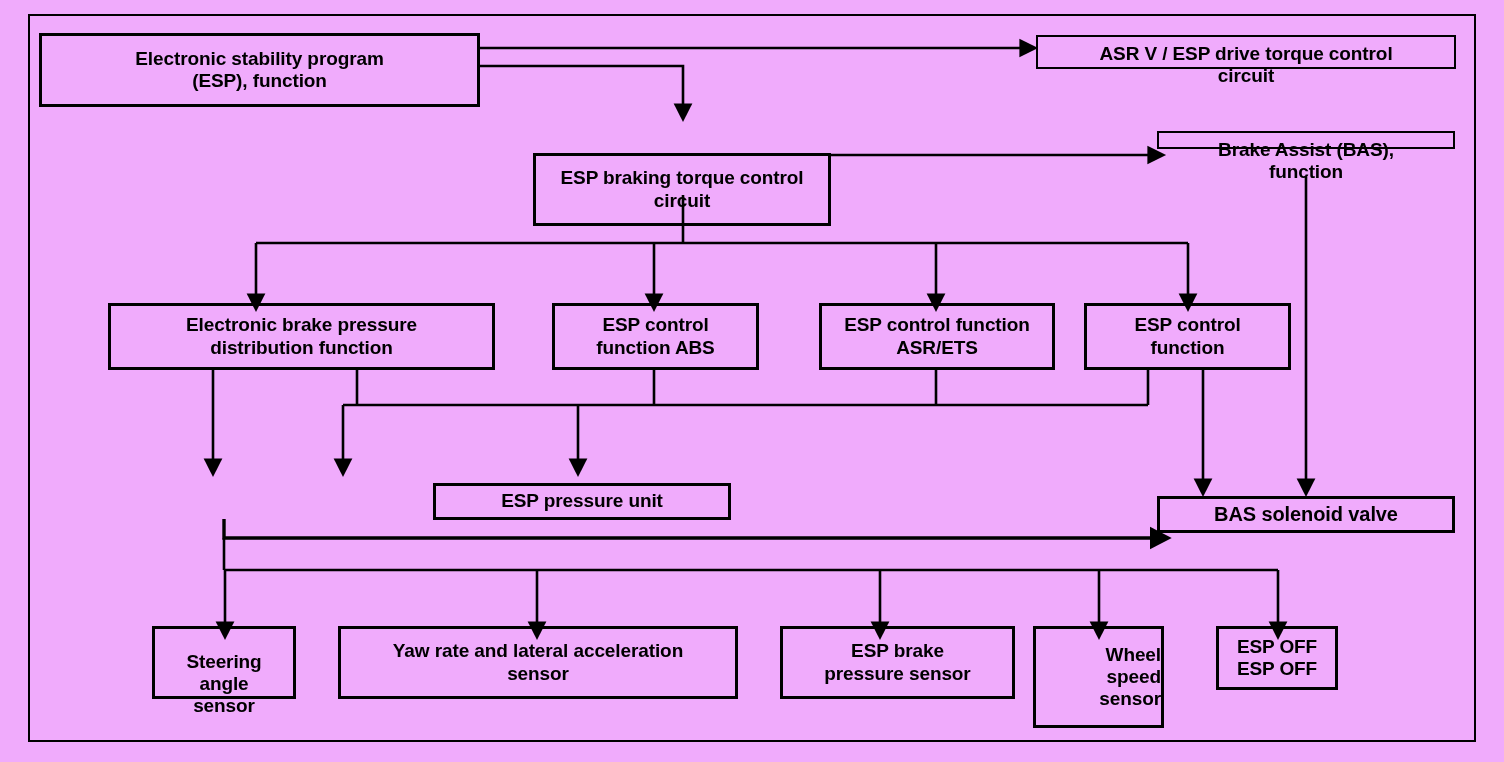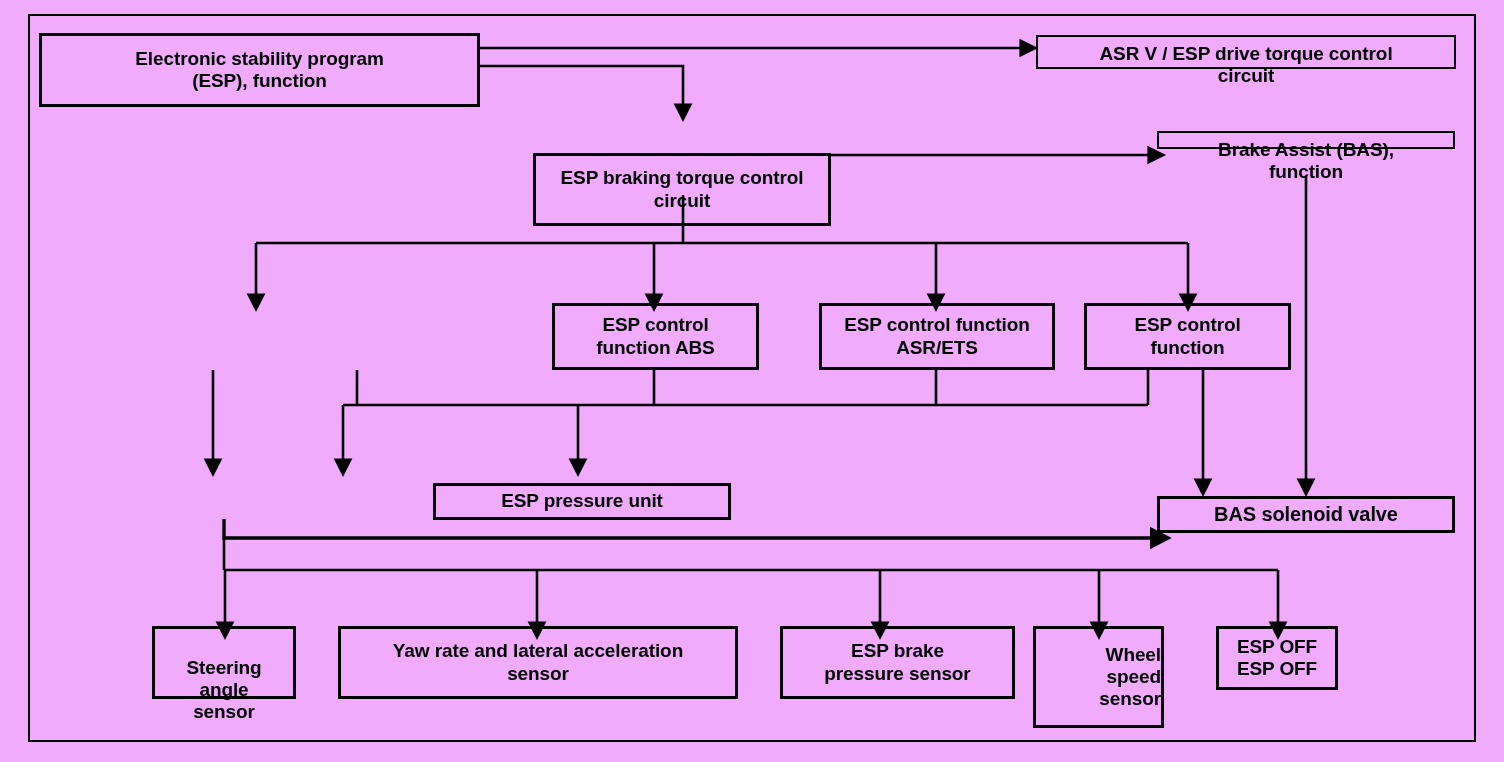--- a/index.html
+++ b/index.html
@@ -135,20 +135,24 @@
   <div class="node" style="left:533px; top:121px; width:298px; height:73px; font-size:19px;margin-top:32px;">
     <span class="lbl">ESP braking torque control
 circuit</span>
   </div>
 
   <div class="node thin spill" style="left:1157px; top:131px; width:298px; height:18px; font-size:19px;">
     <span class="lbl">Brake Assist (BAS),
 function</span>
   </div>
 
+  <div class="node" style="left:108px; top:303px; width:387px; height:67px; font-size:19px;">
+    <span class="lbl">Electronic brake pressure
+distribution function</span>
+  </div>
 
   <div class="node" style="left:552px; top:303px; width:207px; height:67px; font-size:19px;">
     <span class="lbl">ESP control
 function ABS</span>
   </div>
 
   <div class="node" style="left:819px; top:303px; width:236px; height:67px; font-size:19px;">
     <span class="lbl">ESP control function
 ASR/ETS</span>
   </div>
@@ -160,21 +164,21 @@
 
 
   <div class="node" style="left:433px; top:483px; width:298px; height:37px; font-size:19px;">
     <span class="lbl">ESP pressure unit</span>
   </div>
 
   <div class="node" style="left:1157px; top:496px; width:298px; height:37px; font-size:20px;">
     <span class="lbl">BAS solenoid valve</span>
   </div>
 
-  <div class="node spill" style="left:152px; top:626px; width:144px; height:73px; font-size:19px; padding-top:28px;">
+  <div class="node spill" style="left:152px; top:626px; width:144px; height:73px; font-size:19px; padding-top:22px;">
     <span class="lbl">Steering
 angle
 sensor</span>
   </div>
 
   <div class="node" style="left:338px; top:626px; width:400px; height:73px; font-size:19px;">
     <span class="lbl">Yaw rate and lateral acceleration
 sensor</span>
   </div>
 

